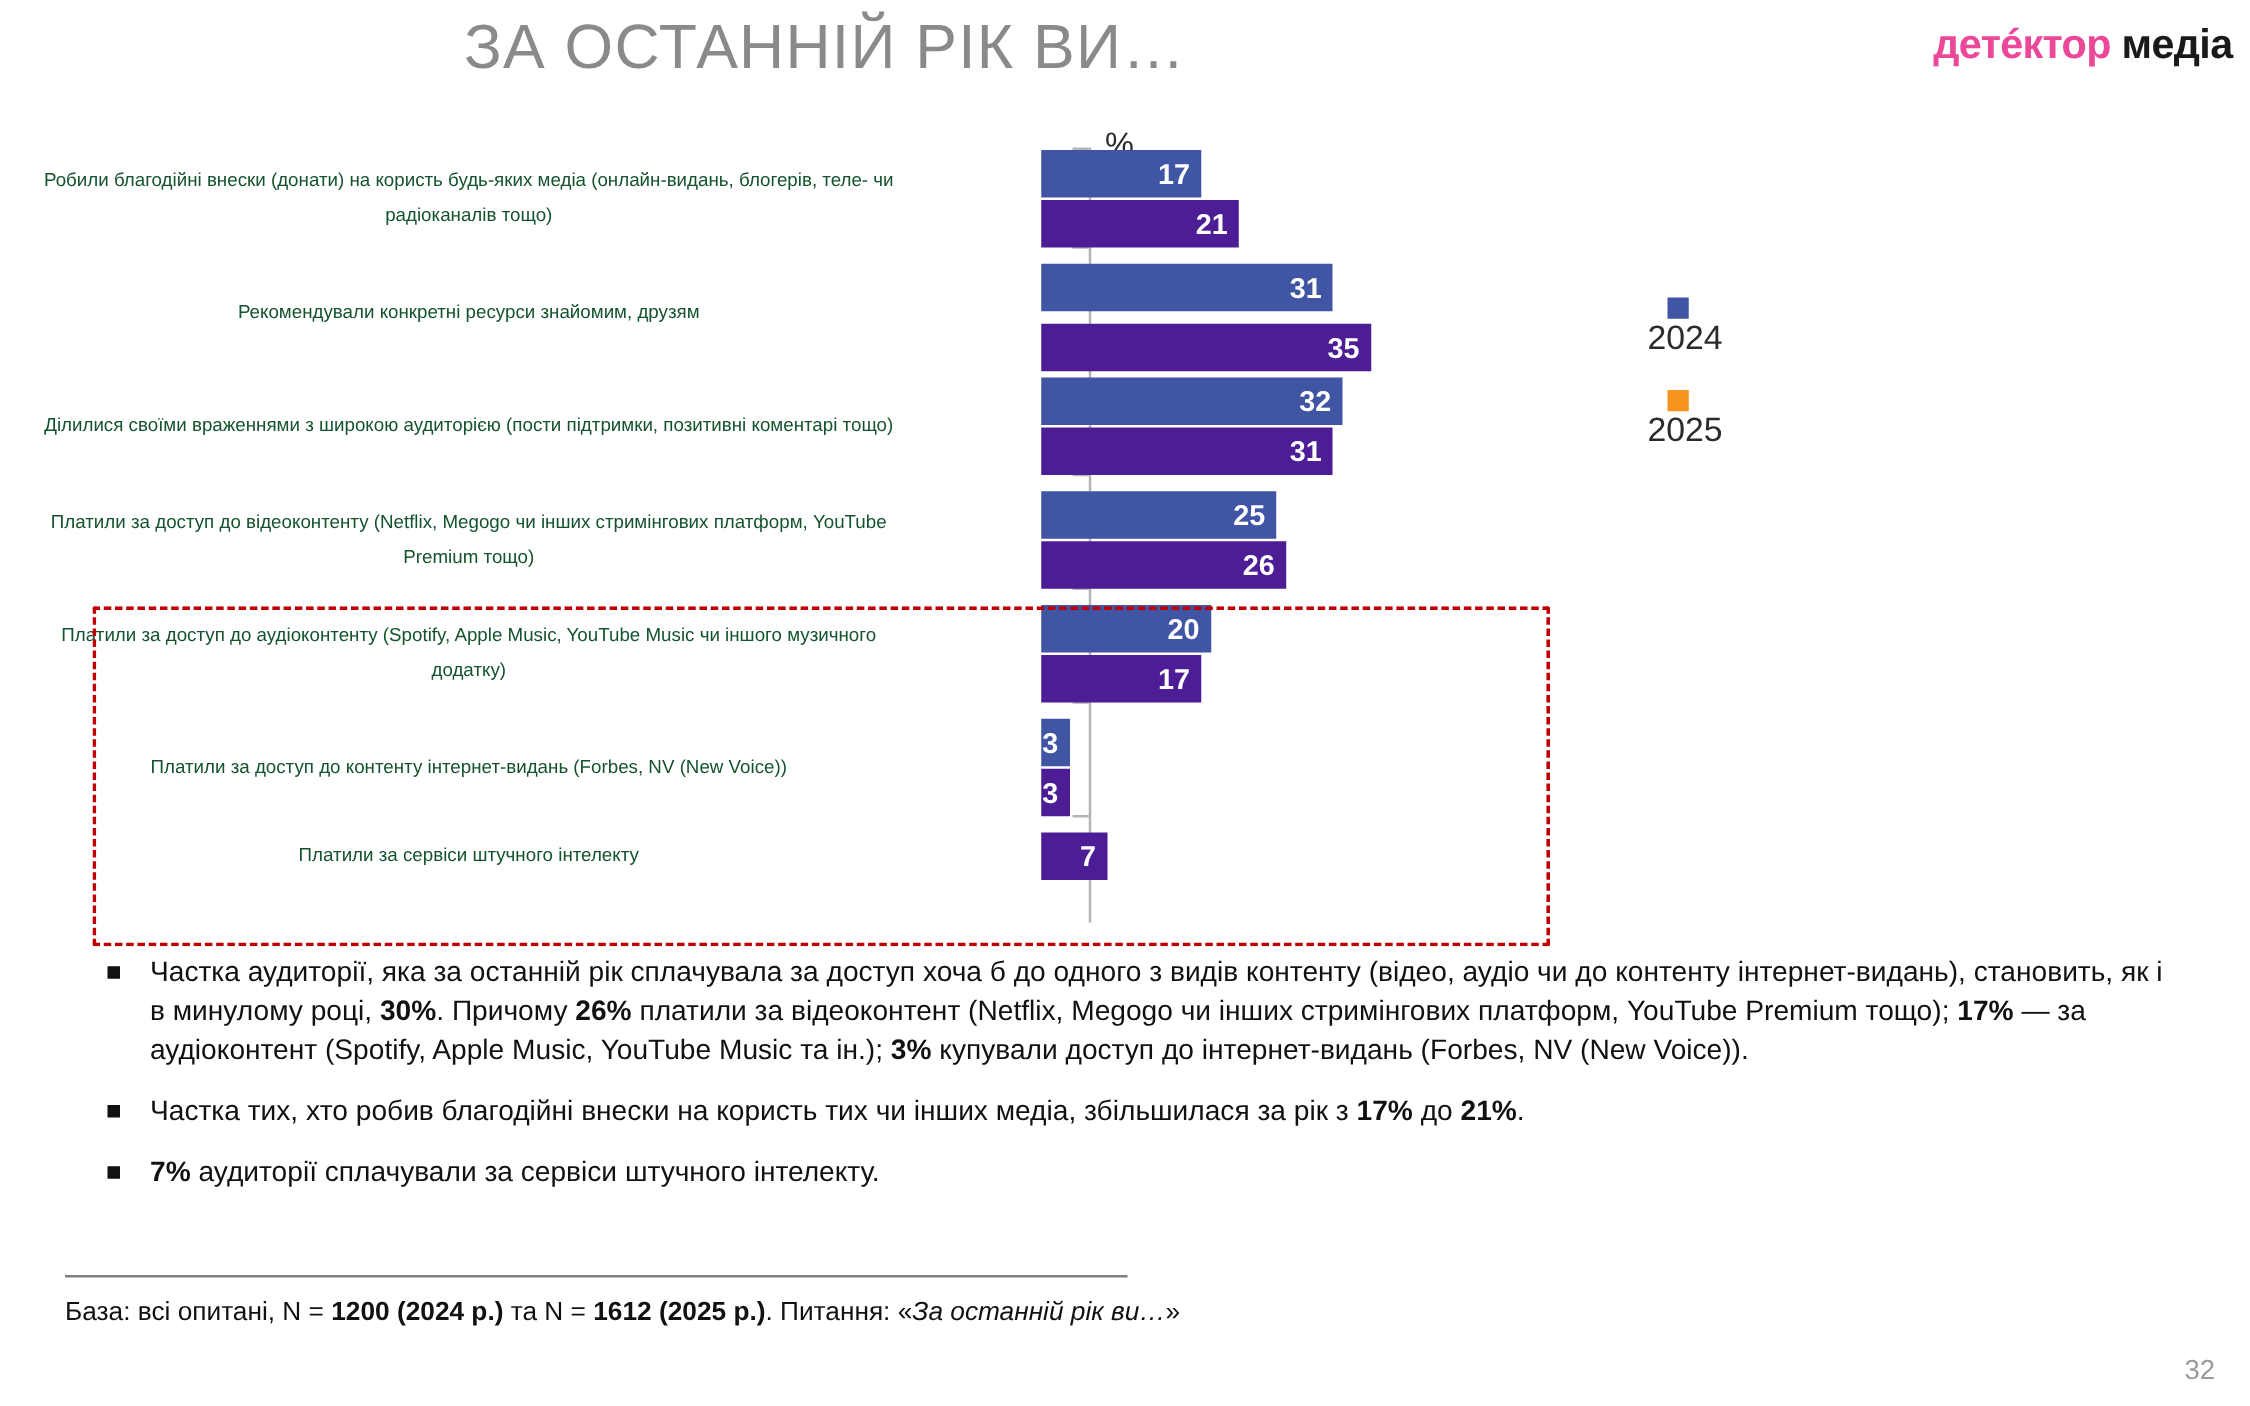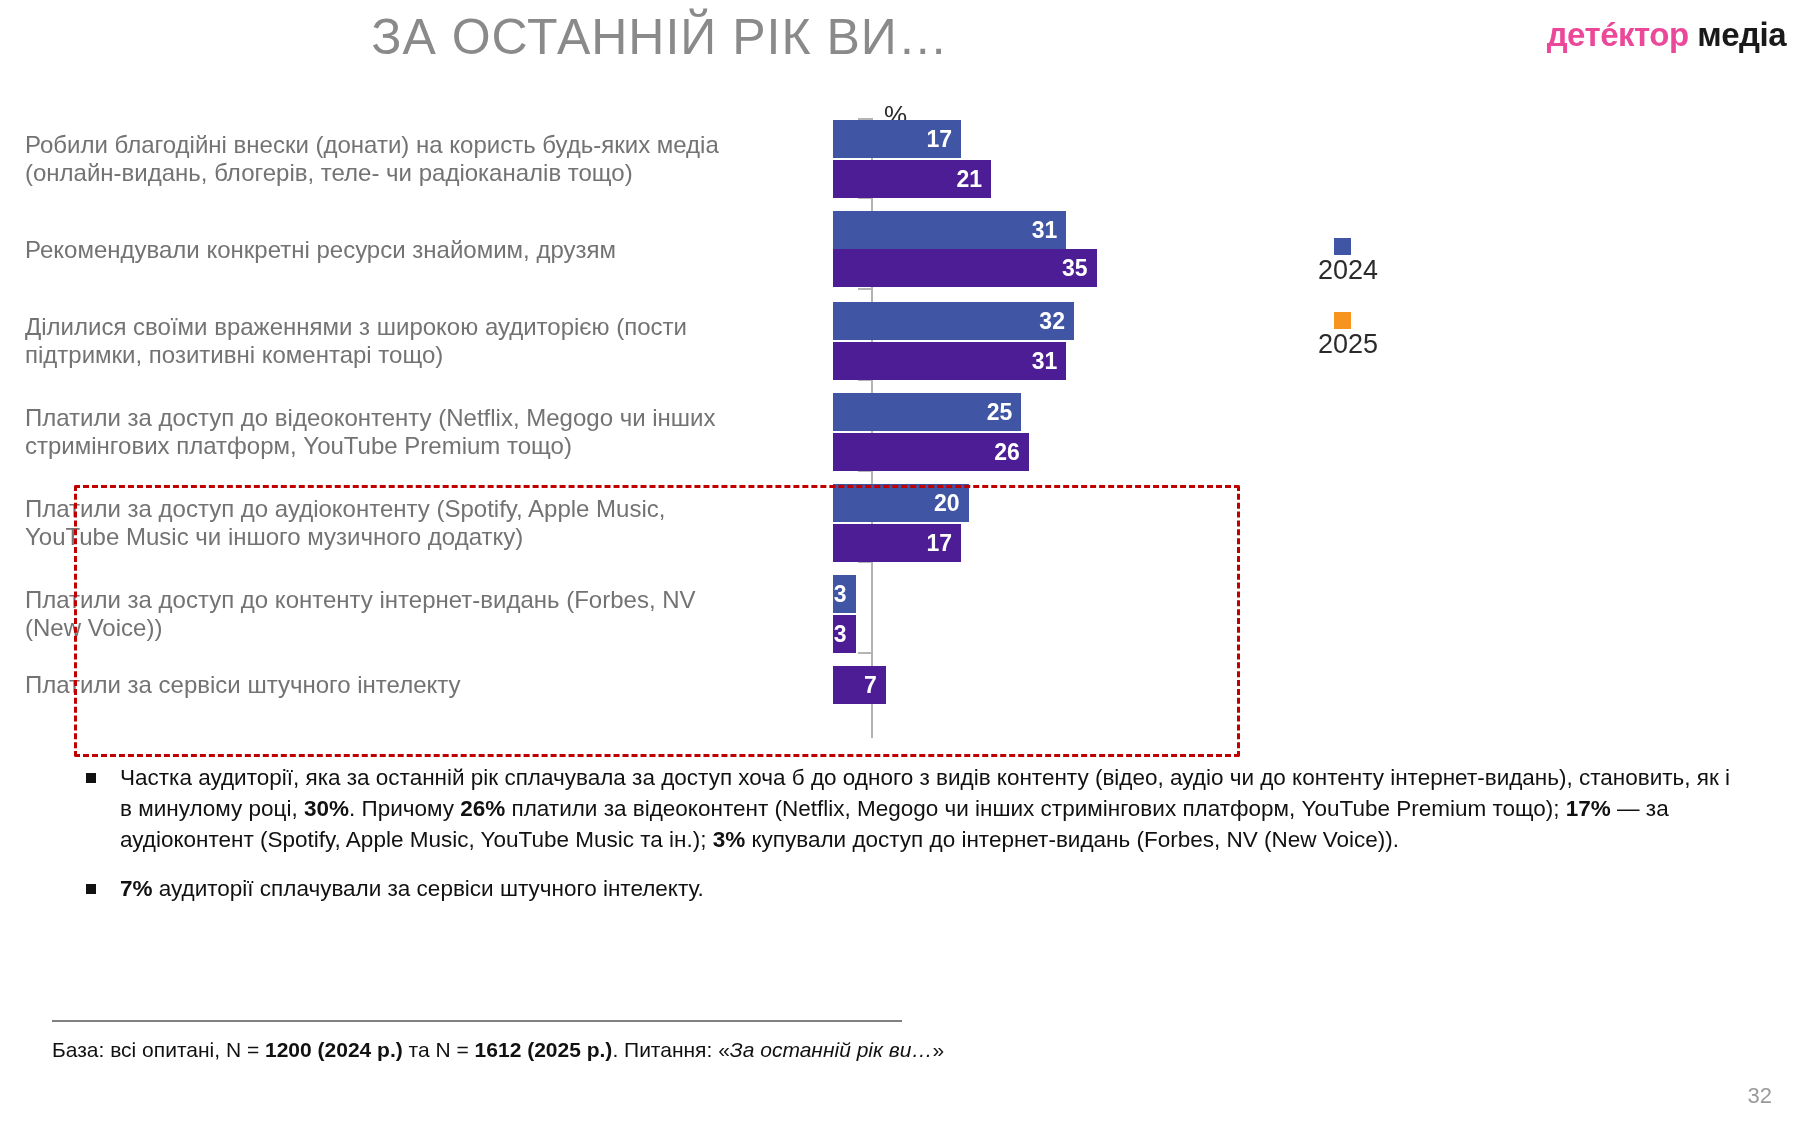--- a/index.html
+++ b/index.html
@@ -75,24 +75,24 @@
 
   .cat-row {
     position: absolute;
     left: 0;
     width: 1800px;
   }
   .cat-label {
     position: absolute;
     right: 1075px;       
     width: 700px;
-    text-align: left;
-    font-size: 24px;
+    text-align: center;
+    font-size: 15px;
     line-height: 28px;
-    color: #737373;
+    color: #14532d;
   }
   .bars {
     position: absolute;
     left: 833px;
     top: 0;
   }
   .bar {
     position: relative;
     height: 38px;
     display: flex;
@@ -229,21 +229,21 @@
             <span class="val">21</span>
           </div>
         </div>
       </div>
       <div class="cat-row" style="top: 111px;">
         <div class="cat-label" style="top: 0px; height: 78px; display: flex; flex-direction: column; justify-content: center;">Рекомендували конкретні ресурси знайомим, друзям</div>
         <div class="bars">
           <div class="bar b2024" style="width: 233.43px;">
             <span class="val">31</span>
           </div>
-          <div class="bar b2025" style="width: 263.55px; margin-top: 0;">
+          <div class="bar b2025" style="width: 263.55px; margin-top: 10px;">
             <span class="val">35</span>
           </div>
         </div>
       </div>
       <div class="cat-row" style="top: 202px;">
         <div class="cat-label" style="top: 0px; height: 78px; display: flex; flex-direction: column; justify-content: center;">Ділилися своїми враженнями з широкою аудиторією (пости підтримки, позитивні коментарі тощо)</div>
         <div class="bars">
           <div class="bar b2024" style="width: 240.96px;">
             <span class="val">32</span>
           </div>
@@ -303,18 +303,19 @@
     <span>2024</span>
   </div>
   <div class="legend-item">
     <span class="legend-swatch s2025"></span>
     <span>2025</span>
   </div>
 </div>
 
 <div id="bullets">
     <div class="bullet"><span>Частка аудиторії, яка за останній рік сплачувала за доступ хоча б до одного з видів контенту (відео, аудіо чи до контенту інтернет-видань), становить, як і в минулому році,  </span><b>30%</b><span>. Причому </span><b>26%</b><span> платили за відеоконтент (Netflix, Megogo чи інших стримінгових платформ, YouTube Premium тощо); </span><b>17%</b><span> — за аудіоконтент (Spotify, Apple Music, YouTube Music та ін.); </span><b>3%</b><span> купували доступ до інтернет-видань (Forbes, NV (New Voice)).</span></div>
+    <div class="bullet"><span>Частка тих, хто робив благодійні внески на користь тих чи інших медіа, збільшилася за рік з </span><b>17%</b><span> до </span><b>21%</b><span>.</span></div>
     <div class="bullet"><b>7%</b><span> аудиторії сплачували за сервіси штучного інтелекту.</span></div>
   </div>
 
 <div id="footer-rule"></div>
 <div id="footer-note"><span>База: всі опитані, N = </span><b>1200 (2024 р.)</b><span> та N = </span><b>1612 (2025 р.)</b><span>. Питання: «</span><i>За останній рік ви…</i><span>»</span></div>
 <div id="page-number">32</div>
 
 </body></html>

